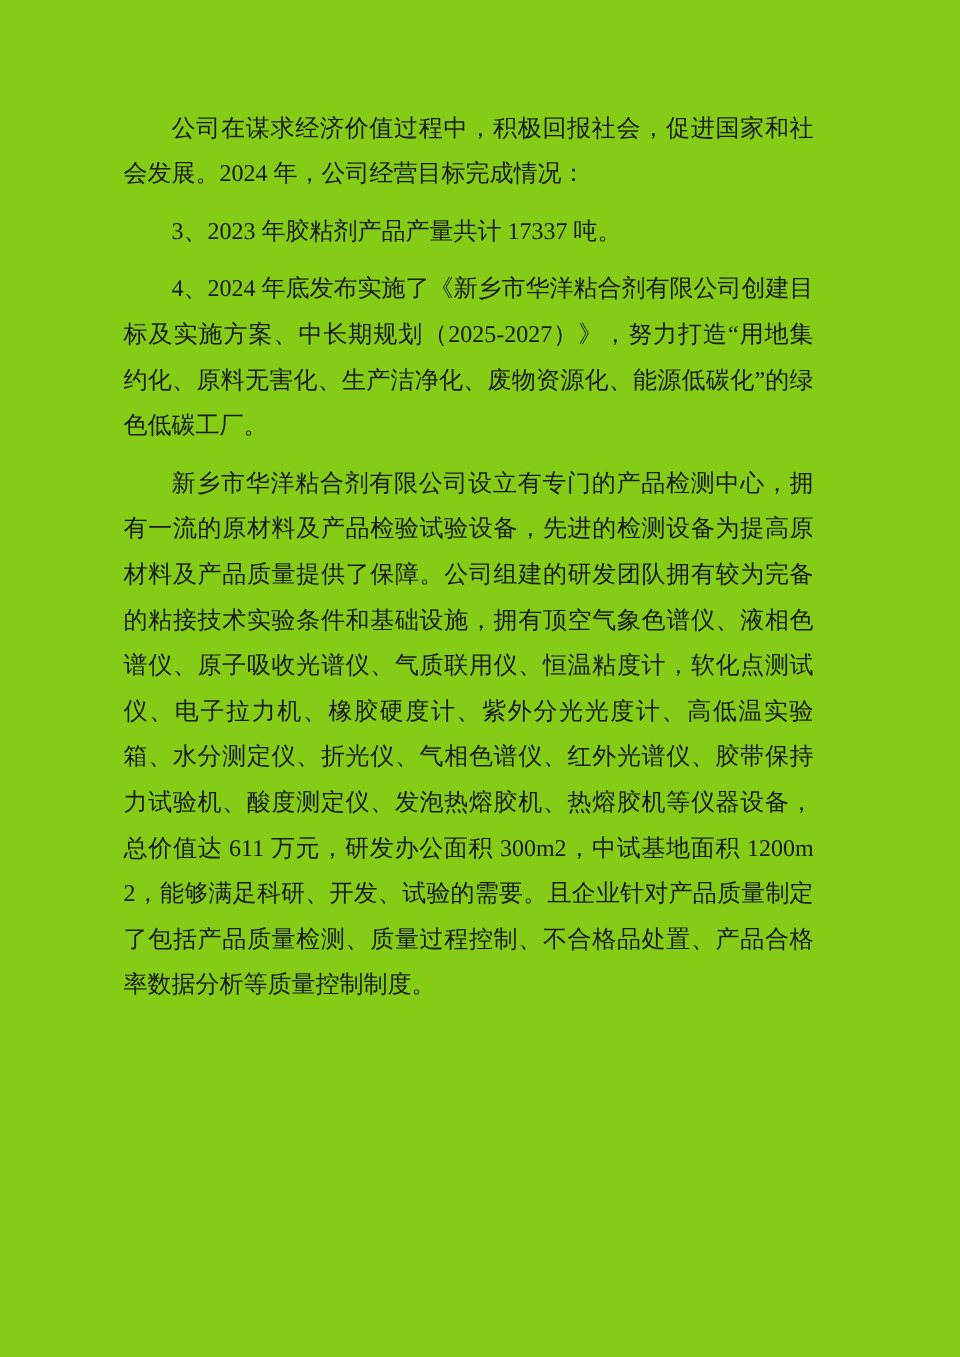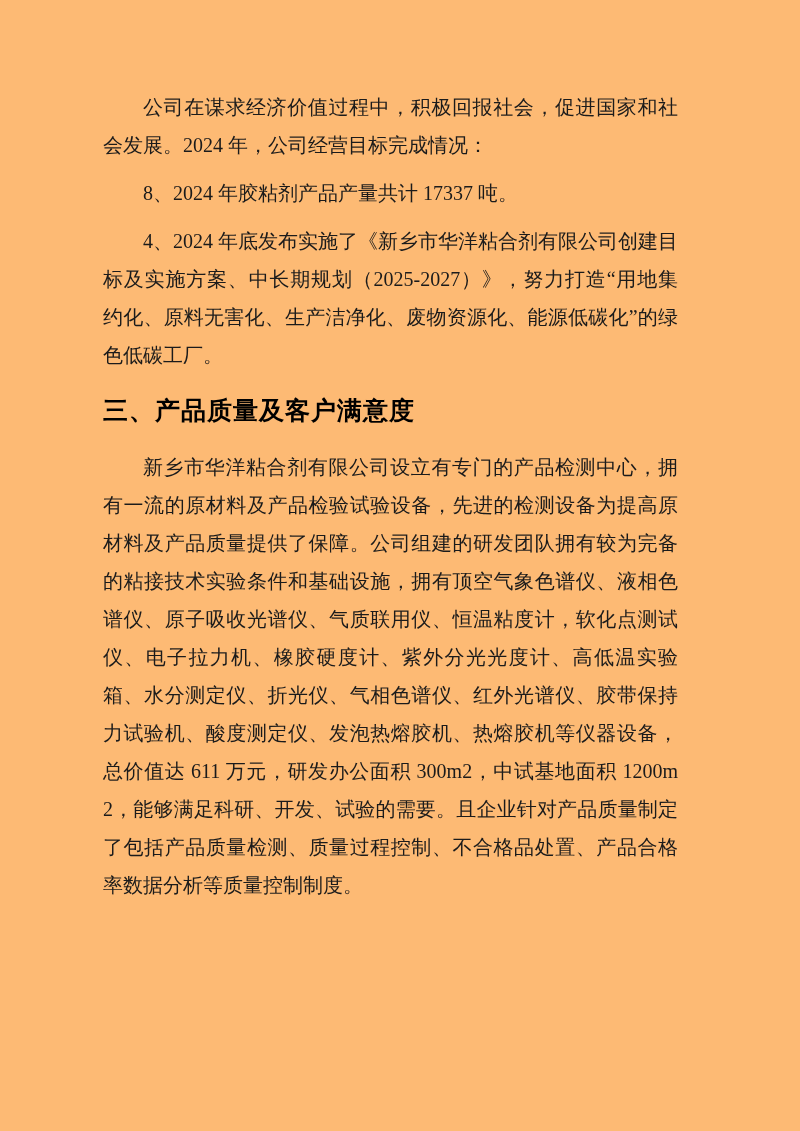--- a/index.html
+++ b/index.html
@@ -12,21 +12,21 @@
     background: #ffffff;
     color: #1b1b1b;
     font-family: "Liberation Serif", "DejaVu Serif", serif;
     overflow: hidden;
   }
   .page {
     box-sizing: border-box;
     width: 800px;
     height: 1131px;
     padding: 88px 122px 0 103px;
-    background: #fdba74;
+    background: #84cc16;
   }
   .para {
     margin: 0 0 10px 0;
     font-size: 20px;
     line-height: 38px;
     text-align: justify;
     text-justify: inter-ideograph;
     text-indent: 2em;
     word-break: break-all;
   }
@@ -42,21 +42,20 @@
 </style>
 </head>
 <body>
 
 <div class="page">
 
   <p class="para">公司在谋求经济价值过程中，积极回报社会，促进国家和社会发展。2024 年，公司经营目标完成情况：</p>
 
 
 
-  <p class="para">8、2024 年胶粘剂产品产量共计 17337 吨。</p>
+  <p class="para">3、2023 年胶粘剂产品产量共计 17337 吨。</p>
 
   <p class="para">4、2024 年底发布实施了《新乡市华洋粘合剂有限公司创建目标及实施方案、中长期规划（2025-2027）》，努力打造“用地集约化、原料无害化、生产洁净化、废物资源化、能源低碳化”的绿色低碳工厂。</p>
 
-  <h2 class="section-heading">三、产品质量及客户满意度</h2>
 
   <p class="para">新乡市华洋粘合剂有限公司设立有专门的产品检测中心，拥有一流的原材料及产品检验试验设备，先进的检测设备为提高原材料及产品质量提供了保障。公司组建的研发团队拥有较为完备的粘接技术实验条件和基础设施，拥有顶空气象色谱仪、液相色谱仪、原子吸收光谱仪、气质联用仪、恒温粘度计，软化点测试仪、电子拉力机、橡胶硬度计、紫外分光光度计、高低温实验箱、水分测定仪、折光仪、气相色谱仪、红外光谱仪、胶带保持力试验机、酸度测定仪、发泡热熔胶机、热熔胶机等仪器设备，总价值达 611 万元，研发办公面积 300m2，中试基地面积 1200m2，能够满足科研、开发、试验的需要。且企业针对产品质量制定了包括产品质量检测、质量过程控制、不合格品处置、产品合格率数据分析等质量控制制度。</p>
 
 </div>
 
 </body></html>

